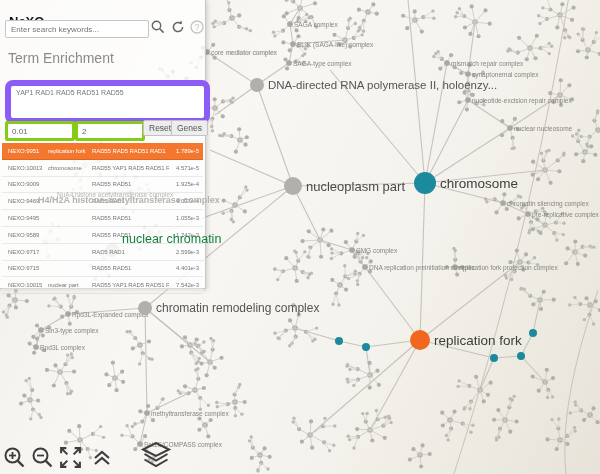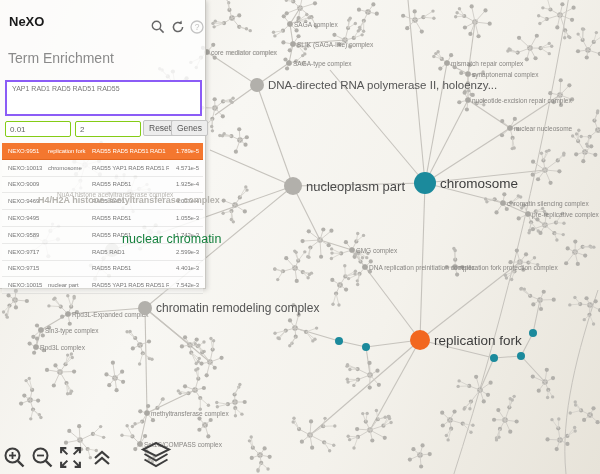--- a/index.html
+++ b/index.html
@@ -25,25 +25,25 @@
     padding:1px 5px;background:#fff;outline:none;font-family:inherit;
   }
   .icon-btn{position:absolute;top:19px;width:16px;height:16px;cursor:pointer;}
   .by-row{position:absolute;left:5px;top:38px;font-size:8.5px;color:#999;display:flex;align-items:center;}
   .radio{width:8px;height:8px;border:1px solid #9a9a9a;border-radius:50%;background:#fff;display:inline-block;position:relative;margin-right:4px;}
   .radio.sel::after{content:"";position:absolute;left:1.5px;top:1.5px;width:5px;height:5px;border-radius:50%;background:#5a5a5a;}
   .radio-label{color:#555;margin-right:26px;}
   .section-head{position:absolute;left:8px;top:50px;font-size:14px;color:#8a8a8a;}
   .genes-area{
     position:absolute;left:5px;top:80px;width:183px;height:26px;
-    border:2px solid #8b5cf6;border-radius:0;background:#fff;
+    border:6px solid #8b5cf6;border-radius:8px;background:#fff;
     font-size:7px;color:#777;padding:3px 5px;resize:none;outline:none;font-family:inherit;
   }
   .param-input{
-    position:absolute;top:121px;height:12px;border:1px solid #84cc16;border-radius:2px;
+    position:absolute;top:121px;height:12px;border:3px solid #84cc16;border-radius:2px;
     font-size:8px;color:#666;padding:1px 4px;background:#fff;outline:none;font-family:inherit;
   }
   .btn{
     position:absolute;top:120px;height:16px;font-size:8.5px;color:#555;
     background:#ededed;border:1px solid #c3c3c3;border-radius:2px;padding:0 5px;cursor:pointer;
     font-family:inherit;
   }
   #results{position:absolute;left:2px;top:143px;width:201px;}
   .rrow{
     display:flex;align-items:center;height:15.8px;font-size:6px;color:#777;
@@ -1595,20 +1595,21 @@
       <circle cx="145" cy="308" r="7" fill="#b2b0ab"></circle>
       <text x="156" y="312.2" font-size="12" fill="#555" font-family="Liberation Sans,sans-serif">chromatin remodeling complex</text>
       <circle cx="112" cy="250" r="7" fill="#b2b0ab"></circle>
     </g>
   </svg>
 
 <div id="panel">
   <div class="inner">
     <div class="title">NeXO</div>
 
+    <input class="search-input" placeholder="Enter search keywords..." style="">
 
     <svg class="icon-btn" style="left:150px" viewBox="0 0 16 16">
       <circle cx="6.5" cy="6.5" r="4.2" fill="none" stroke="#666" stroke-width="1.4"></circle>
       <line x1="9.8" y1="9.8" x2="13.6" y2="13.6" stroke="#666" stroke-width="1.6"></line>
     </svg>
     <svg class="icon-btn" style="left:170px" viewBox="0 0 16 16">
       <path d="M12.6 8a4.6 4.6 0 1 1-1.5-3.4" fill="none" stroke="#666" stroke-width="1.5"></path>
       <path d="M11.5 1.5 L11.9 5 L8.6 4.2 Z" fill="#666"></path>
     </svg>
     <svg class="icon-btn" style="left:189px" viewBox="0 0 16 16">

